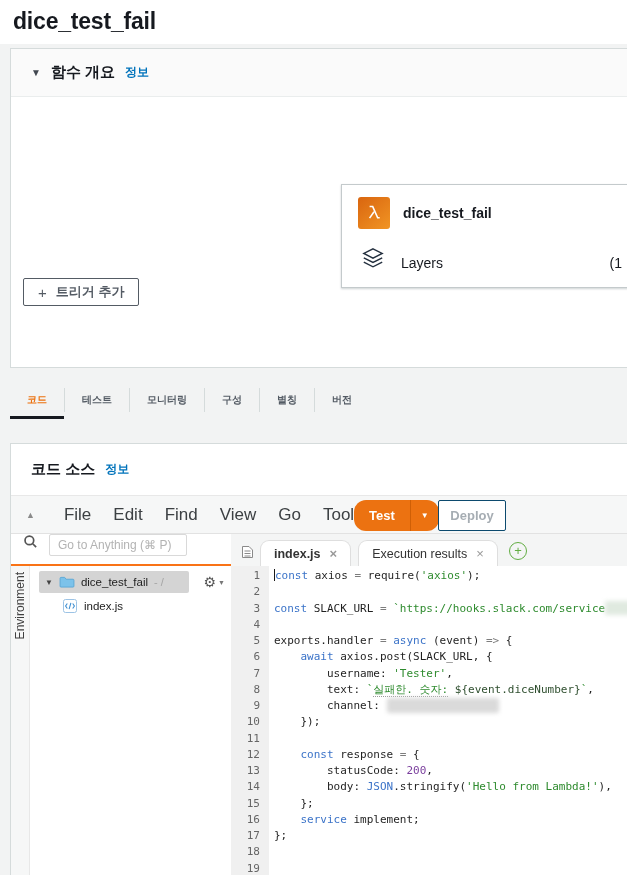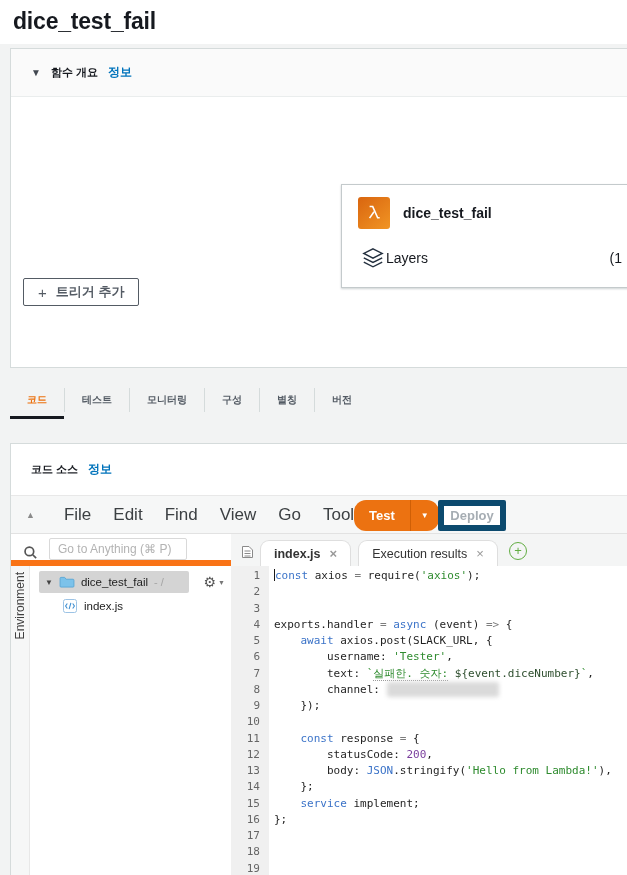--- a/index.html
+++ b/index.html
@@ -12,29 +12,29 @@
     color: #16191f;
   }
   
   .titlebar { position:absolute; left:0; top:0; width:100%; height:44px; background:#ffffff; }
   .page-title { position:absolute; left:13px; top:8px; font-size:23px; font-weight:700; color:#16191f; letter-spacing:-0.2px; }
 
   
   .overview-card { position:absolute; left:10px; top:48px; right:-2px; height:320px; background:#fff; border:1px solid #d5dbdb; }
   .ov-header { height:48px; background:#fafafa; border-bottom:1px solid #eaeded; display:flex; align-items:center; padding:0 20px; gap:10px; }
   .caret { font-size:10px; color:#414750; }
-  .sec-title { font-size:11px; font-weight:700; color:#16191f; }
+  .sec-title { font-size:15px; font-weight:700; color:#16191f; }
   .info-link { font-size:12px; color:#0073bb; font-weight:700; cursor:pointer; }
   .ov-body { position:relative; height:270px; background:#fff; }
 
   .fn-card { position:absolute; left:330px; top:87px; width:290px; height:104px; background:#fff; border:1px solid #c4cacc; box-shadow:0 1px 2px rgba(0,28,36,.2); }
   .fn-row1 { position:absolute; left:16px; top:12px; right:10px; display:flex; align-items:center; gap:13px; }
   .lambda-icon { width:32px; height:32px; min-width:32px; border-radius:3px; background:linear-gradient(140deg,#d9650f,#f19524); display:flex; align-items:center; justify-content:center; }
   .fn-name { font-size:14px; font-weight:700; color:#16191f; }
-  .fn-row2 { position:absolute; left:18px; top:60px; right:8px; display:flex; align-items:center; }
+  .fn-row2 { position:absolute; left:18px; top:60px; right:8px; display:flex; align-items:flex-end; gap:15px; }
   .layers-label { font-size:14px; color:#16191f; }
   .layers-count { margin-left:auto; font-size:14px; color:#16191f; }
 
   .add-trigger-btn { position:absolute; left:12px; top:181px; height:28px; border:1px solid #545b64; border-radius:2px; background:#fff; color:#545b64; font-size:13px; font-weight:700; display:inline-flex; align-items:center; gap:9px; padding:0 14px; cursor:pointer; }
   .plus-sign { font-size:15px; font-weight:400; }
 
   
   .tabs-bar { position:absolute; left:10px; top:381px; height:38px; display:flex; align-items:center; }
   .aws-tab { padding:0 17px; font-size:10px; font-weight:700; color:#545b64; height:38px; display:flex; align-items:center; position:relative; cursor:pointer; }
   .aws-tab.active { color:#ec7211; }
@@ -46,24 +46,24 @@
   .cs-header { height:51px; display:flex; align-items:center; gap:10px; padding:0 20px; background:#fff; }
 
   .menubar { position:absolute; left:0; top:51px; right:0; height:39px; background:#f6f7f7; border-top:1px solid #e8e8e8; border-bottom:1px solid #e2e2e2; display:flex; align-items:center; }
   .collapse-tri { margin-left:15px; font-size:9px; color:#8a8a8a; cursor:pointer; }
   .menus { display:flex; margin-left:18px; }
   .menu-item { font-size:17px; color:#3c4043; padding:0 11px; cursor:pointer; }
   .btn-test { position:absolute; left:343px; top:4px; height:31px; background:#ec7211; border-radius:12px; display:flex; align-items:center; color:#fff; font-weight:700; font-size:13px; cursor:pointer; }
   .btn-test .main { padding:0 15px; }
   .btn-test .split { width:1px; height:31px; background:#cf5f06; }
   .btn-test .arrow { padding:0 10px; font-size:8px; }
-  .btn-deploy { position:absolute; left:427px; top:4px; height:31px; width:68px; background:#fff; border:6px solid #0c4a6e; border-radius:2px; color:#a6adb3; font-size:13px; font-weight:700; display:flex; align-items:center; justify-content:center; cursor:default; }
+  .btn-deploy { position:absolute; left:427px; top:4px; height:31px; width:68px; background:#fff; border:1px solid #0c4a6e; border-radius:2px; color:#a6adb3; font-size:13px; font-weight:700; display:flex; align-items:center; justify-content:center; cursor:default; }
 
   .searchrow { position:absolute; left:0; top:90px; right:0; height:32px; display:flex; }
-  .search-pane { width:220px; display:flex; align-items:flex-end; background:#fff; border-bottom:6px solid #f97316; }
+  .search-pane { width:220px; display:flex; align-items:flex-start; background:#fff; border-bottom:2px solid #f97316; }
   .search-icon { margin-left:12px; display:flex; }
   .goto-input { margin-left:11px; width:138px; height:22px; border:1px solid #d9d9d9; border-radius:2px; font-size:12px; padding:0 8px; color:#333; font-family:"Liberation Sans",sans-serif; }
   .goto-input::placeholder { color:#b3b3b3; }
   .tabstrip { flex:1; background:#f4f5f5; display:flex; align-items:flex-end; padding-left:6px; }
   .doc-icon { margin:0 6px 7px 4px; display:flex; }
   .ed-tab { height:26px; display:flex; align-items:center; background:#fff; border:1px solid #dedede; border-bottom:none; border-radius:9px 9px 0 0; padding:0 13px; font-size:12.5px; color:#333; margin-right:7px; cursor:pointer; }
   .ed-tab.active { font-weight:700; }
   .ed-tab .close { margin-left:9px; color:#999; font-size:13px; }
   .plus-btn { width:18px; height:18px; border-radius:50%; border:1.5px solid #62ad43; color:#62ad43; font-size:13px; line-height:14px; text-align:center; margin:0 0 6px 4px; background:transparent; cursor:pointer; }
 
@@ -264,20 +264,21 @@
         <div>14</div>
         <div>15</div>
         <div>16</div>
         <div>17</div>
         <div>18</div>
         <div>19</div>
       </div>
     <div class="codearea">
         <div class="ln"><span class="tk-cursor"></span><span class="tk-k">const</span><span class="tk-d"> axios </span><span class="tk-o">=</span><span class="tk-d"> require(</span><span class="tk-s">'axios'</span><span class="tk-d">);</span></div>
         <div class="ln"></div>
+        <div class="ln"><span class="tk-k">const</span><span class="tk-d"> SLACK_URL </span><span class="tk-o">=</span><span class="tk-d"> </span><span class="tk-s">`https://hooks.slack.com/service</span><span class="tk-rg"></span></div>
         <div class="ln"></div>
         <div class="ln"><span class="tk-d">exports.handler </span><span class="tk-o">=</span><span class="tk-d"> </span><span class="tk-k">async</span><span class="tk-d"> (event) </span><span class="tk-o">=&gt;</span><span class="tk-d"> {</span></div>
         <div class="ln"><span class="tk-d">    </span><span class="tk-k">await</span><span class="tk-d"> axios.post(SLACK_URL, {</span></div>
         <div class="ln"><span class="tk-d">        username: </span><span class="tk-s">'Tester'</span><span class="tk-d">,</span></div>
         <div class="ln"><span class="tk-d">        text: </span><span class="tk-s">`</span><span class="tk-sb">실패한. 숫자:</span><span class="tk-s"> </span><span class="tk-si">${event.diceNumber}</span><span class="tk-s">`</span><span class="tk-d">,</span></div>
         <div class="ln"><span class="tk-d">        channel: </span><span class="tk-rgr"></span></div>
         <div class="ln"><span class="tk-d">    });</span></div>
         <div class="ln"></div>
         <div class="ln"><span class="tk-d">    </span><span class="tk-k">const</span><span class="tk-d"> response </span><span class="tk-o">=</span><span class="tk-d"> {</span></div>
         <div class="ln"><span class="tk-d">        statusCode: </span><span class="tk-n">200</span><span class="tk-d">,</span></div>

